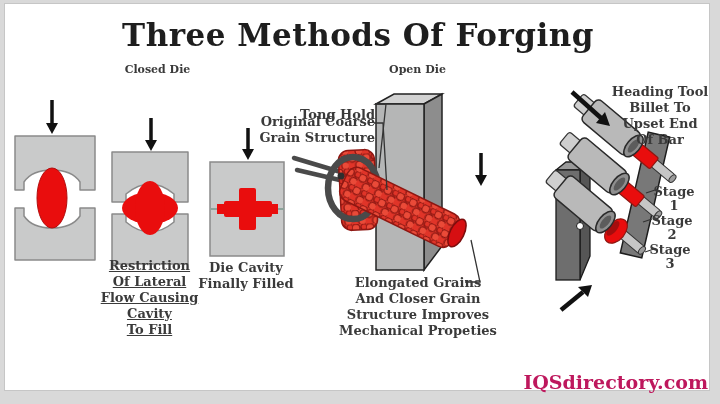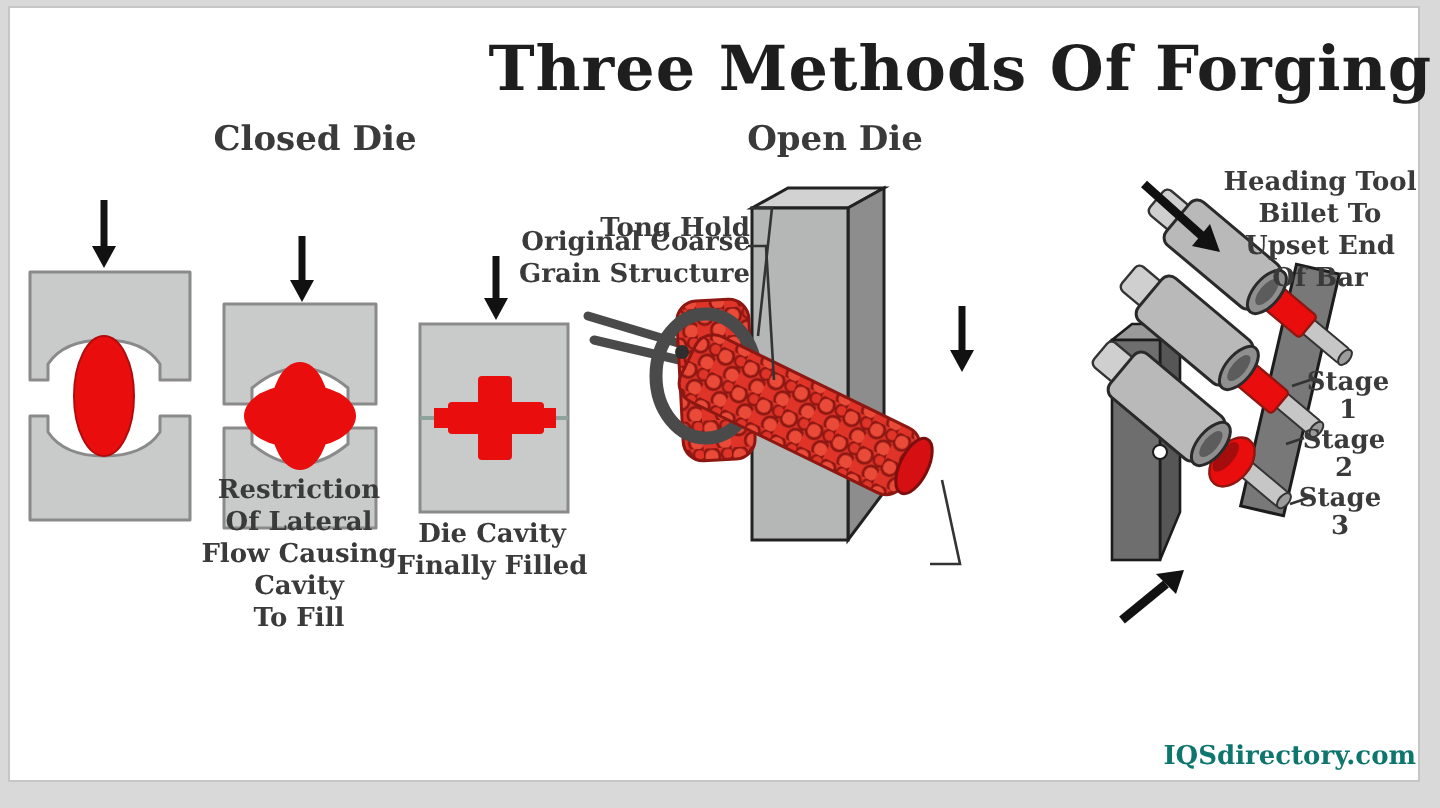--- a/index.html
+++ b/index.html
@@ -9,29 +9,29 @@
   }
   #card{
     position:absolute;left:4px;top:3px;width:706px;height:388px;
     background:#ffffff;border:1px solid #c6c6c6;box-sizing:border-box;
   }
   #diagram-svg{position:absolute;left:0;top:0;}
   .label{
     position:absolute;font-weight:700;font-size:13px;line-height:16px;
     color:#3a3a3a;white-space:pre-line;text-align:center;
   }
-  .hdr{font-size:17px;text-align:center;}
+  .hdr{font-size:11px;text-align:center;}
   .right{text-align:right;}
   #title{
-    position:absolute;left:0;top:17px;width:716px;text-align:right;
+    position:absolute;left:0;top:17px;width:716px;text-align:center;
     font-size:31px;font-weight:700;color:#1e1e1e;letter-spacing:.5px;
   }
   #watermark{
-    position:absolute;right:12px;top:371px;font-size:13px;font-weight:600;
-    color:#0f766e;
+    position:absolute;right:12px;top:371px;font-size:19px;font-weight:600;
+    color:#be185d;
   }
   .stage-lbl{line-height:14px;}
   #die-closes{line-height:16.5px;}
 </style>
 </head>
 <body>
 
 <div id="stage">
   <div id="card"></div>
 
@@ -165,31 +165,35 @@
         <polygon points="592,285 588,297 578,287" fill="#111"></polygon>
       </g>
     </g>
   </svg>
 
   <div id="title">Three Methods Of Forging</div>
 
   <div class="label hdr" style="left:100px;top:62px;width:115px;">Closed Die</div>
   <div class="label hdr" style="left:360px;top:62px;width:115px;">Open Die</div>
 
-  <div class="label" style="left:97px;top:238px;width:105px;">Restriction
+  <div class="label" style="left:97px;top:258px;width:105px;text-decoration:underline;">Restriction
 Of Lateral
 Flow Causing
 Cavity
 To Fill</div>
   <div class="label" style="left:185px;top:260px;width:122px;">Die Cavity
 Finally Filled</div>
 
   <div class="label right" style="left:285px;top:107px;width:90px;">Tong Hold</div>
   <div class="label right" style="left:255px;top:114px;width:120px;">Original Coarse
 Grain Structure</div>
+  <div class="label" style="left:328px;top:275px;width:180px;">Elongated Grains
+And Closer Grain
+Structure Improves
+Mechanical Propeties</div>
 
   <div class="label" style="left:601px;top:84px;width:118px;">Heading Tool
 Billet To
 Upset End
 Of Bar</div>
   <div class="label stage-lbl" style="left:650px;top:185px;width:48px;">Stage
 1</div>
   <div class="label stage-lbl" style="left:648px;top:214px;width:48px;">Stage
 2</div>
   <div class="label stage-lbl" style="left:646px;top:243px;width:48px;">Stage

